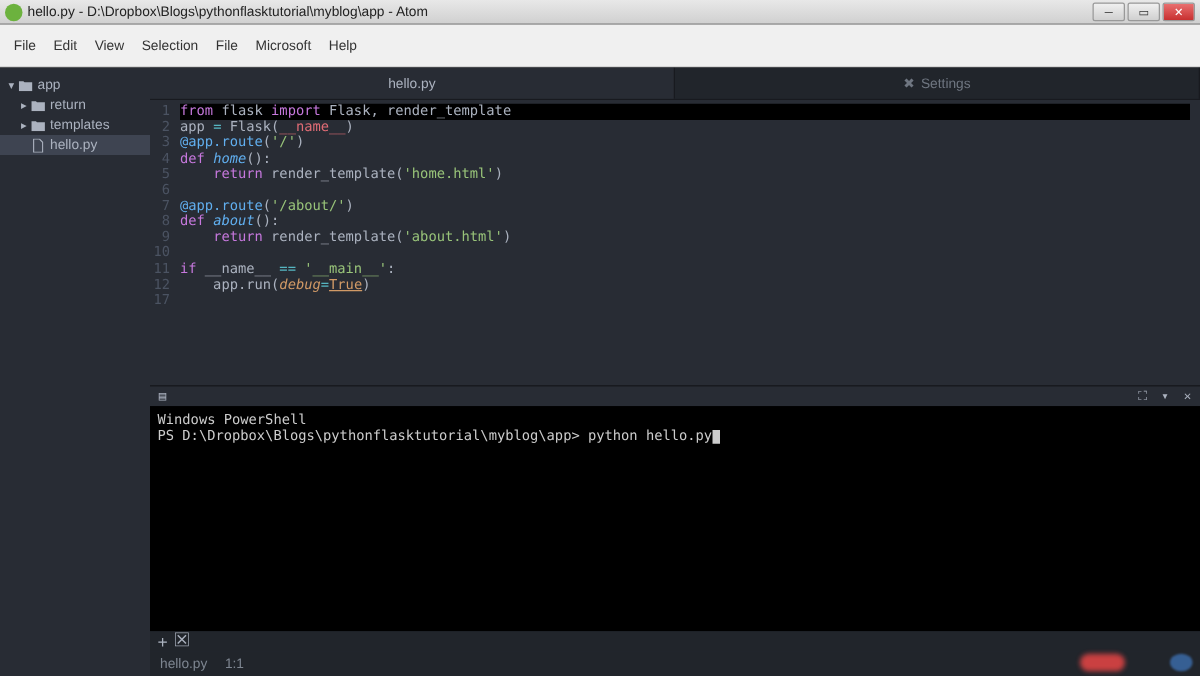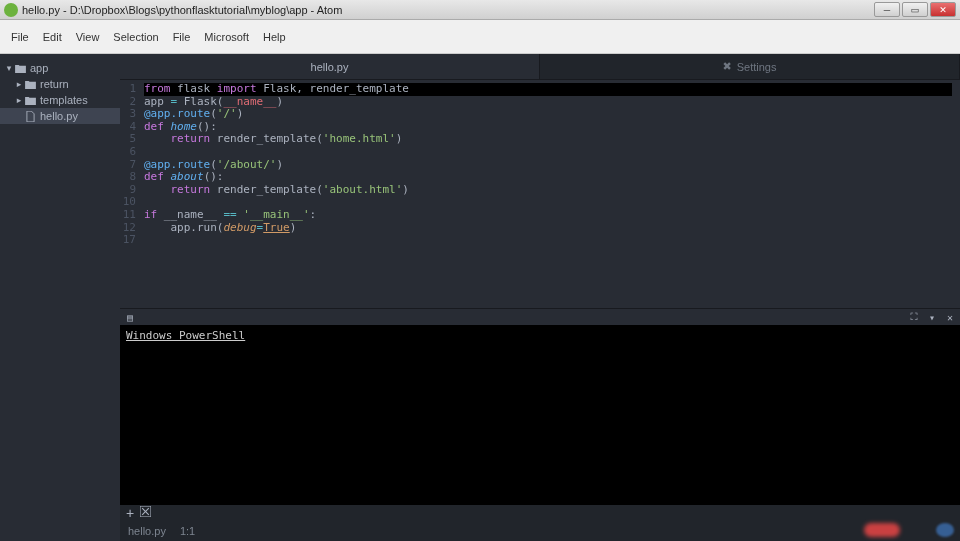--- a/index.html
+++ b/index.html
@@ -182,21 +182,20 @@
       justify-content: space-between;
     }
     .terminal-bar-left { display: flex; align-items: center; gap: 4px; }
     .terminal-bar-right { display: flex; align-items: center; gap: 6px; color: #abb2bf; }
     .t-icon { width:12px; height:12px; display:inline-flex; align-items:center; justify-content:center; color:#abb2bf; font-size: 10px; }
     .terminal-body {
       flex: 1;
       padding: 4px 6px;
       overflow: hidden;
       background: #000;
-      text-decoration: underline;
     }
     .terminal-line { white-space: pre; color: #ccc; line-height: 13px; }
     .cursor { display: inline-block; width: 6px; height: 11px; background: #ccc; vertical-align: text-bottom; }
     
     .bottom-tabbar {
       height: 16px;
       background: #21252b;
       display: flex;
       align-items: center;
       padding: 0 6px;
@@ -343,20 +342,21 @@
         </div>
         <div class="terminal-bar-right">
           <span class="t-icon">⛶</span>
           <span class="t-icon">▾</span>
           <span class="t-icon">✕</span>
         </div>
       </div>
       <div class="terminal-body" id="terminal-body">
           <div class="terminal-line">Windows PowerShell</div>
           <div class="terminal-line"></div>
+          <div class="terminal-line">PS D:\Dropbox\Blogs\pythonflasktutorial\myblog\app&gt; python hello.py<span class="cursor"></span></div>
         </div>
     </div>
 
     <div class="bottom-tabbar">
       <span class="plus-icon">+</span>
       <span class="split-icon">
         <svg width="11" height="11" viewBox="0 0 10 10">
             <rect x="0" y="0" width="10" height="10" fill="none" stroke="#abb2bf" stroke-width="1"></rect>
             <line x1="2" y1="2" x2="8" y2="8" stroke="#abb2bf"></line>
             <line x1="8" y1="2" x2="2" y2="8" stroke="#abb2bf"></line>

